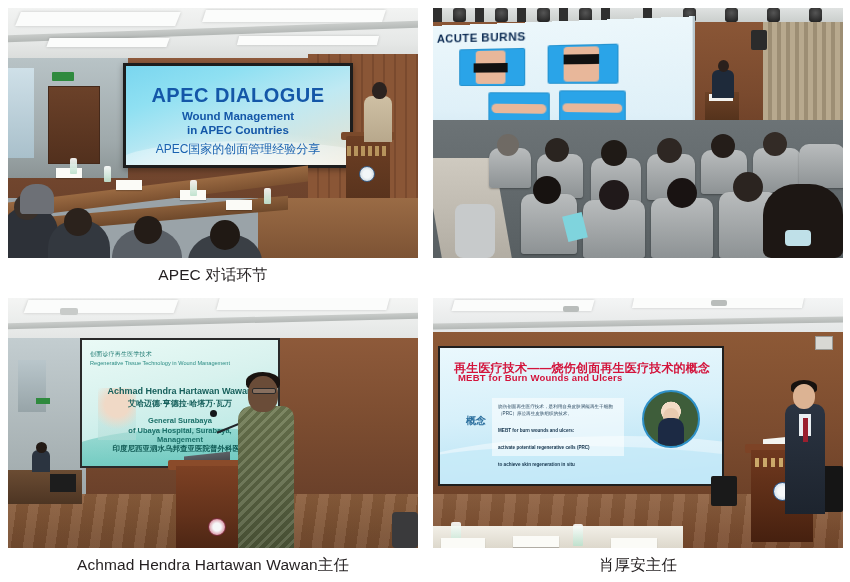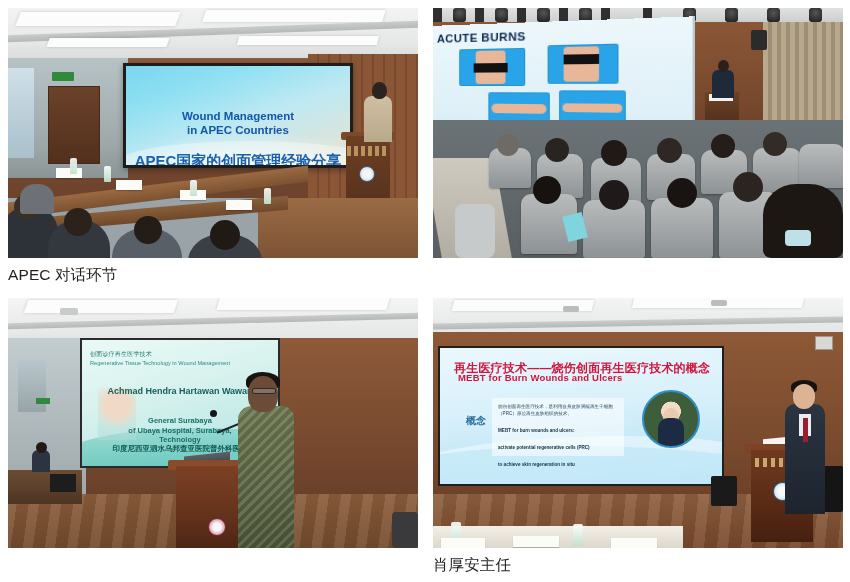--- a/index.html
+++ b/index.html
@@ -38,21 +38,21 @@
     width: 410px;
     height: 250px;
     overflow: hidden;
     background: #9aa3a8;
   }
 
   .caption {
     width: 410px;
     height: 34px;
     line-height: 34px;
-    text-align: left;
+    text-align: center;
     font-size: 15.5px;
     color: #231f20;
     letter-spacing: 0.1px;
     white-space: nowrap;
     overflow: hidden;
   }
 
   
   .layer { position: absolute; }
 
@@ -106,21 +106,21 @@
   }
   .p1-screen .wave2 {
     position: absolute; left: -5%; bottom: -22px; width: 120%; height: 46px;
     background: rgba(255,255,255,.35);
     border-radius: 50% 50% 0 0;
   }
   .slide-text { position: absolute; width: 100%; text-align: center; color: #1457a8; }
   .p1-t1 { top: 18px; font-size: 20px; font-weight: 700; letter-spacing: .5px; }
   .p1-t2 { top: 44px; font-size: 11.5px; font-weight: 600; }
   .p1-t3 { top: 58px; font-size: 11.5px; font-weight: 600; }
-  .p1-t4 { top: 86px; font-size: 15px; font-weight: 700; color: #1a62b0; }
+  .p1-t4 { top: 75px; font-size: 12px; font-weight: 400; color: #1a62b0; }
 
   .p1-podium {
     left: 338px; top: 128px; width: 44px; height: 82px;
     background: linear-gradient(180deg,#6d3f24,#53301b);
     border-radius: 2px 2px 0 0;
   }
   .p1-podium-top {
     left: 333px; top: 124px; width: 54px; height: 8px;
     background: #7b4a2b; border-radius: 2px;
   }
@@ -355,20 +355,21 @@
       <div class="layer p1-wall"></div>
       <div class="layer p1-wall-panelR"></div>
       <div class="layer p1-wall-left"></div>
       <div class="layer p1-window"></div>
       <div class="layer p1-exit"></div>
       <div class="layer p1-door"></div>
 
       <div class="layer p1-screen">
         <div class="wave2"></div>
         <div class="wave"></div>
+        <div class="slide-text p1-t1">APEC DIALOGUE</div>
         <div class="slide-text p1-t2">Wound Management</div>
         <div class="slide-text p1-t3">in APEC Countries</div>
         <div class="slide-text p1-t4">APEC国家的创面管理经验分享</div>
       </div>
 
       <div class="layer p1-podium-top"></div>
       <div class="layer p1-podium">
       </div>
       <div class="layer p1-podium-chars"></div>
       <div class="layer p1-podium-seal"></div>
@@ -487,23 +488,24 @@
       <div class="layer p3-wall-left"></div>
       <div class="layer" style="left:10px;top:62px;width:28px;height:52px;background:linear-gradient(180deg,#b9c6cb,#97a4a8);"></div>
       <div class="layer" style="left:28px;top:100px;width:14px;height:6px;background:#2f8a3e;"></div>
 
       <div class="layer p3-screen">
         <div class="band"></div>
         <div class="p3-st1">创面诊疗再生医学技术</div>
         <div class="p3-st2">Regenerative Tissue Technology in Wound Management</div>
         <div class="p3-portrait"></div>
         <div class="p3-name">Achmad Hendra Hartawan Wawan</div>
+        <div class="p3-name-cn">艾哈迈德·亨德拉·哈塔万·瓦万</div>
         <div class="p3-role">General Surabaya</div>
         <div class="p3-role" style="top:86px;">of Ubaya Hospital, Surabaya,</div>
-        <div class="p3-role" style="top:95px;">Technology</div>
+        <div class="p3-role" style="top:95px;">Management</div>
         <div class="p3-role" style="top:104px;color:#0f5a54;">印度尼西亚泗水乌邦查亚医院普外科医生</div>
       </div>
 
       <div class="layer p3-floor"></div>
       <div class="layer" style="left:0;top:172px;width:74px;height:34px;background:linear-gradient(180deg,#6b4c33,#4d3523);"></div>
       <div class="layer" style="left:24px;top:152px;width:18px;height:22px;border-radius:6px 6px 0 0;background:#2b3440;"></div>
       <div class="layer head" style="left:28px;top:144px;width:11px;height:11px;background:#231a15;"></div>
       <div class="layer" style="left:42px;top:176px;width:26px;height:18px;background:#1d1d1d;"></div>
 
       <div class="layer p3-mic"></div>
@@ -511,20 +513,21 @@
       <div class="layer p3-laptop"></div>
       <div class="layer p3-podium-top"></div>
       <div class="layer p3-podium"></div>
       <div class="layer p3-podium-seal"></div>
       <div class="layer p3-body"></div>
       <div class="layer p3-hair"></div>
       <div class="layer p3-head"></div>
       <div class="layer" style="left:244px;top:90px;width:24px;height:6px;border:1px solid #2a2a2a;border-radius:2px;background:rgba(255,255,255,.2);"></div>
       <div class="layer" style="left:384px;top:214px;width:26px;height:36px;background:#3a3a3c;border-radius:4px;"></div>
     </div>
+    <div class="caption">Achmad Hendra Hartawan Wawan主任</div>
   </div>
 
   <div class="cell">
     <div class="photo">
       <div class="layer p4-ceiling"></div>
       <div class="layer p1-ceil-slot" style="left:20px;top:2px;width:140px;height:11px;transform:skewX(-16deg);"></div>
       <div class="layer p1-ceil-slot" style="left:200px;top:0px;width:170px;height:10px;transform:skewX(-12deg);"></div>
       <div class="layer" style="left:130px;top:8px;width:16px;height:6px;background:#b9bdbb;border-radius:2px;"></div>
       <div class="layer" style="left:278px;top:2px;width:16px;height:6px;background:#b9bdbb;border-radius:2px;"></div>
       <div class="layer p1-ceil-beam" style="left:0;top:22px;width:410px;height:6px;transform:skewY(-1deg);"></div>

